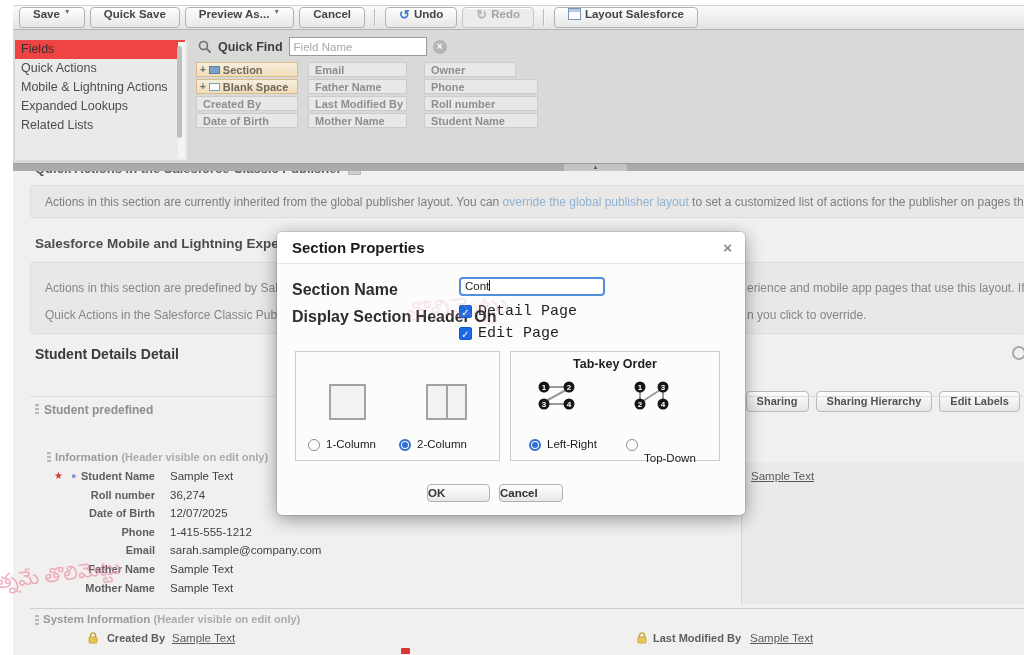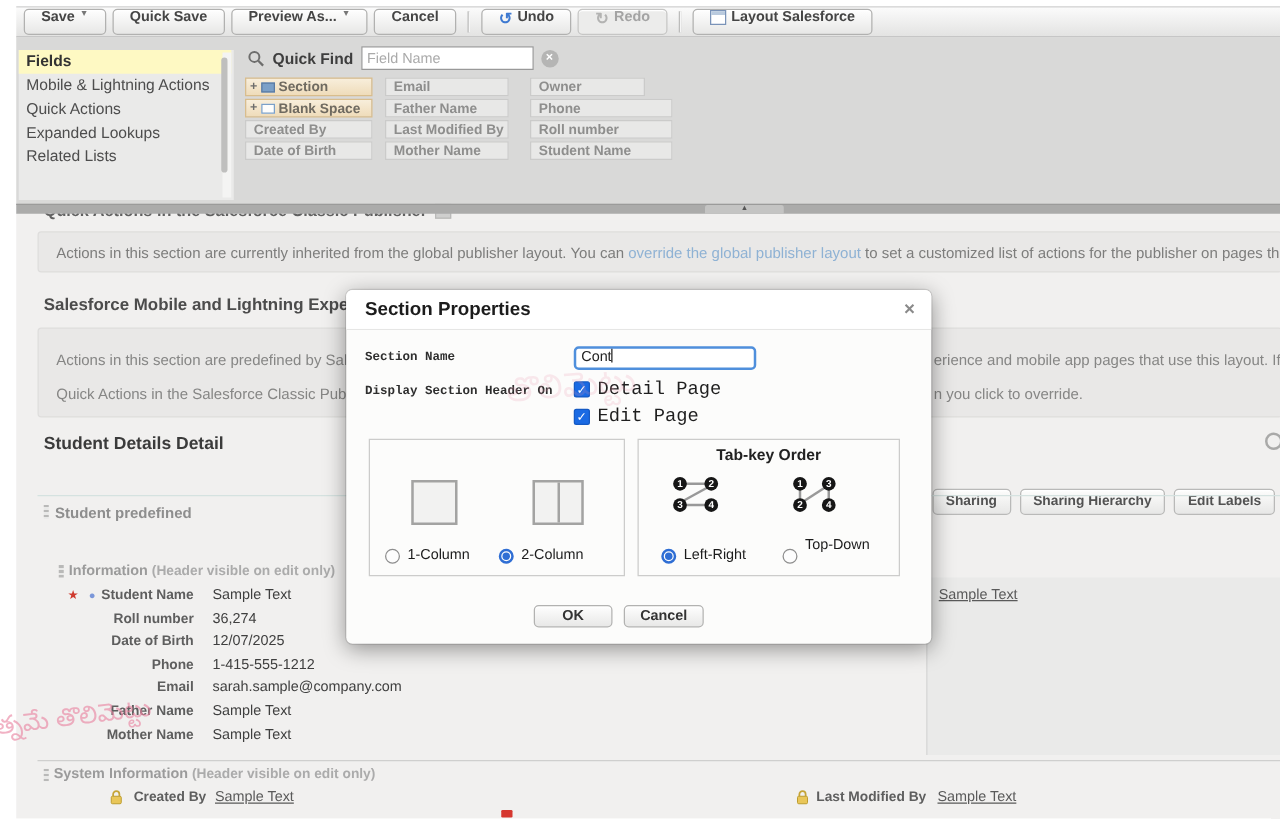--- a/index.html
+++ b/index.html
@@ -16,21 +16,21 @@
   .arr{font-size:7px;color:#777;}
   .tsep{width:1px;height:17px;background:#bcbcbb;border-right:1px solid #f6f6f6;margin:0 4px;}
   .ic-undo{color:#3f7ad1;font-size:13px;line-height:13px;}
   .ic-redo{color:#b3b3b2;font-size:13px;line-height:13px;}
   .ic-grid{width:11px;height:10px;border:1px solid #7a93b8;background:#fff;position:relative;display:inline-block;}
   .ic-grid:before{content:"";position:absolute;left:0;top:0;right:0;height:3px;background:#b9cade;}
   
   .palette{position:absolute;left:13px;top:30px;right:0;height:133px;background:#d9d9d8;z-index:6;}
   .sidebar{position:absolute;left:2px;top:10px;width:172px;height:120px;background:#eaeae9;}
   .sbitem{font-size:12.5px;color:#4d4d4d;padding:2px 6px;line-height:15px;max-width:150px;cursor:default;}
-  .sbitem.sel{background:#fef9c3;font-weight:bold;color:#333;max-width:158px;}
+  .sbitem.sel{background:#ef4444;font-weight:normal;color:#333;max-width:158px;}
   .sbtrack{position:absolute;right:2px;top:2px;width:7px;bottom:2px;background:#f4f4f3;}
   .sbthumb{position:absolute;right:3px;top:4px;width:5px;height:92px;background:#bfbfbe;border-radius:3px;}
   .qfind{position:absolute;left:185px;top:7px;display:flex;align-items:center;gap:6px;}
   .qf-label{font-size:12.5px;font-weight:bold;color:#3e3e3e;}
   .qf-input{width:128px;height:15px;border:1px solid #999;background:#fff;font-size:11.5px;
     padding:1px 4px;color:#333;font-family:"Liberation Sans",sans-serif;}
   .qf-input::placeholder{color:#aaa;}
   .qf-x{width:14px;height:14px;border-radius:50%;background:#b5b5b4;color:#fff;font-size:10px;font-weight:bold;
     text-align:center;line-height:14px;cursor:default;}
   .cell{position:absolute;height:15px;background:#e8e8e7;border:1px solid #cbcbca;font-size:11px;font-weight:bold;
@@ -78,41 +78,41 @@
   .rlink{position:absolute;left:738px;top:300px;font-size:11.5px;color:#5a5a5a;text-decoration:underline;white-space:nowrap;}
   .slink{font-size:11.5px;color:#5a5a5a;text-decoration:underline;white-space:nowrap;}
   .syslabel{font-size:11px;font-weight:bold;color:#5e5e5e;white-space:nowrap;}
   
   .modal{position:absolute;left:277px;top:232px;width:468px;height:283px;background:#fcfcfb;border-radius:5px;
     box-shadow:0 4px 18px rgba(0,0,0,.4),0 0 0 1px rgba(0,0,0,.1);z-index:40;}
   .mhead{position:absolute;left:0;top:0;right:0;height:31px;background:#fff;border-bottom:1px solid #e6e6e5;
     border-radius:5px 5px 0 0;}
   .mtitle{position:absolute;left:15px;top:7px;font-size:15px;font-weight:bold;color:#1c1c1c;}
   .mclose{position:absolute;right:13px;top:7px;font-size:15px;font-weight:bold;color:#8a8a8a;cursor:default;}
-  .mlabel{position:absolute;font-size:10px;font-weight:bold;color:#2e2e2e;white-space:nowrap;font-family:Liberation Mono, monospace;}
+  .mlabel{position:absolute;font-size:16px;font-weight:bold;color:#2e2e2e;white-space:nowrap;}
   .minput{position:absolute;left:182px;top:45px;width:134px;height:15px;border:2px solid #4f8fdc;border-radius:4px;
     background:#fff;font-size:11.5px;color:#222;padding:0 4px;line-height:15px;}
   .caret{display:inline-block;width:1px;height:11px;background:#222;vertical-align:-1px;}
   .cbrow{position:absolute;display:flex;align-items:center;gap:6px;}
   .cb{width:13px;height:13px;background:#1a6ae3;border:1px solid #155ac4;border-radius:2px;color:#fff;
     font-size:10px;line-height:13px;text-align:center;box-sizing:border-box;}
   .cblab{font-size:15px;color:#1f1f1f;font-family:Liberation Mono, monospace;}
   .panel{position:absolute;top:119px;height:110px;background:#fcfcfb;border:1px solid #cccccb;box-sizing:border-box;}
   .pL{left:18px;width:205px;}
   .pR{left:233px;width:210px;}
   .ptit{position:absolute;left:0;right:0;top:5px;text-align:center;font-size:12.5px;font-weight:bold;color:#222;}
   .sq1{position:absolute;left:33px;top:32px;width:33px;height:32px;border:2px solid #a3a3a2;background:#f2f2f1;}
   .sq2{position:absolute;left:130px;top:32px;width:37px;height:32px;border:2px solid #a3a3a2;background:#f2f2f1;}
   .sq2:before{content:"";position:absolute;left:50%;top:0;bottom:0;width:2px;background:#a3a3a2;margin-left:-1px;}
   .radio{position:absolute;width:12px;height:12px;border:1px solid #8e8e8e;border-radius:50%;background:#fdfdfd;box-sizing:border-box;}
   .radio.sel{border:2px solid #2f6ed4;}
   .radio.sel:before{content:"";position:absolute;left:1px;top:1px;width:6px;height:6px;border-radius:50%;background:#2f6ed4;}
   .rlab{position:absolute;font-size:11.5px;color:#1c1c1c;white-space:nowrap;}
   .mbtn{position:absolute;top:252px;height:18px;border:1px solid #b2b2b1;border-radius:4px;
-    background:linear-gradient(#fefefe,#e8e8e7);font-size:11.5px;font-weight:bold;color:#333;text-align:center;
+    background:linear-gradient(#fefefe,#e8e8e7);font-size:11.5px;font-weight:bold;color:#333;text-align:left;
     line-height:17px;box-shadow:inset 0 1px 0 #fff;box-sizing:border-box;cursor:default;}
   .diagram{position:absolute;}
   
   .wm1{position:absolute;left:-4px;top:563px;font-size:20px;color:rgba(232,130,160,.62);transform:rotate(-7deg);
     z-index:50;white-space:nowrap;pointer-events:none;}
   .wm2{position:absolute;left:405px;top:293px;font-size:27px;color:rgba(236,150,175,.2);transform:rotate(-5deg);
     z-index:50;white-space:nowrap;pointer-events:none;}
   .artifact{position:absolute;left:401px;top:648px;width:9px;height:6px;background:#d6372f;border-radius:1px;z-index:50;}
 </style>
 </head>
@@ -148,22 +148,22 @@
       <div class="tbtn">
         <span class="ic-grid"></span>
         <span>Layout Salesforce</span>
       </div>
     </div>
 
   <div class="palette">
     <div class="sidebar">
       <div id="sidebar-list">
           <div class="sbitem sel">Fields</div>
+          <div class="sbitem">Quick Actions</div>
           <div class="sbitem">Mobile &amp; Lightning Actions</div>
-          <div class="sbitem">Quick Actions</div>
           <div class="sbitem">Expanded Lookups</div>
           <div class="sbitem">Related Lists</div>
         </div>
       <div class="sbtrack">
         <div class="sbthumb"></div>
       </div>
     </div>
     <div class="qfind">
       <svg width="14" height="14" viewBox="0 0 14 14">
         <circle cx="5.5" cy="5.5" r="4" fill="none" stroke="#6e6e6d" stroke-width="1.6"></circle>
@@ -350,21 +350,21 @@
         <circle cx="9" cy="26" r="5.5" fill="#161616"></circle>
           <circle cx="32" cy="26" r="5.5" fill="#161616"></circle>
         <text x="9" y="11.8" font-size="8" font-weight="bold" fill="#fff" text-anchor="middle" font-family="Liberation Sans,sans-serif">1</text>
         <text x="32" y="11.8" font-size="8" font-weight="bold" fill="#fff" text-anchor="middle" font-family="Liberation Sans,sans-serif">3</text>
         <text x="9" y="28.8" font-size="8" font-weight="bold" fill="#fff" text-anchor="middle" font-family="Liberation Sans,sans-serif">2</text>
         <text x="32" y="28.8" font-size="8" font-weight="bold" fill="#fff" text-anchor="middle" font-family="Liberation Sans,sans-serif">4</text>
       </svg>
       <div class="radio sel" style="left:18px;top:87px;"></div>
       <div class="rlab" style="left:36px;top:86px;">Left-Right</div>
       <div class="radio" style="left:115px;top:87px;"></div>
-      <div class="rlab" style="left:133px;top:78px;">Top-Down</div>
+      <div class="rlab" style="left:133px;top:100px;">Top-Down</div>
     </div>
 
     <div class="mbtn" style="left:150px;width:63px;">OK</div>
     <div class="mbtn" style="left:222px;width:64px;">Cancel</div>
   </div>
 
   <div class="wm1">త్నమే తొలిమెట్టు</div>
   <div class="wm2">తొలిమెట్టు</div>
   <div class="artifact"></div>
 </div>

